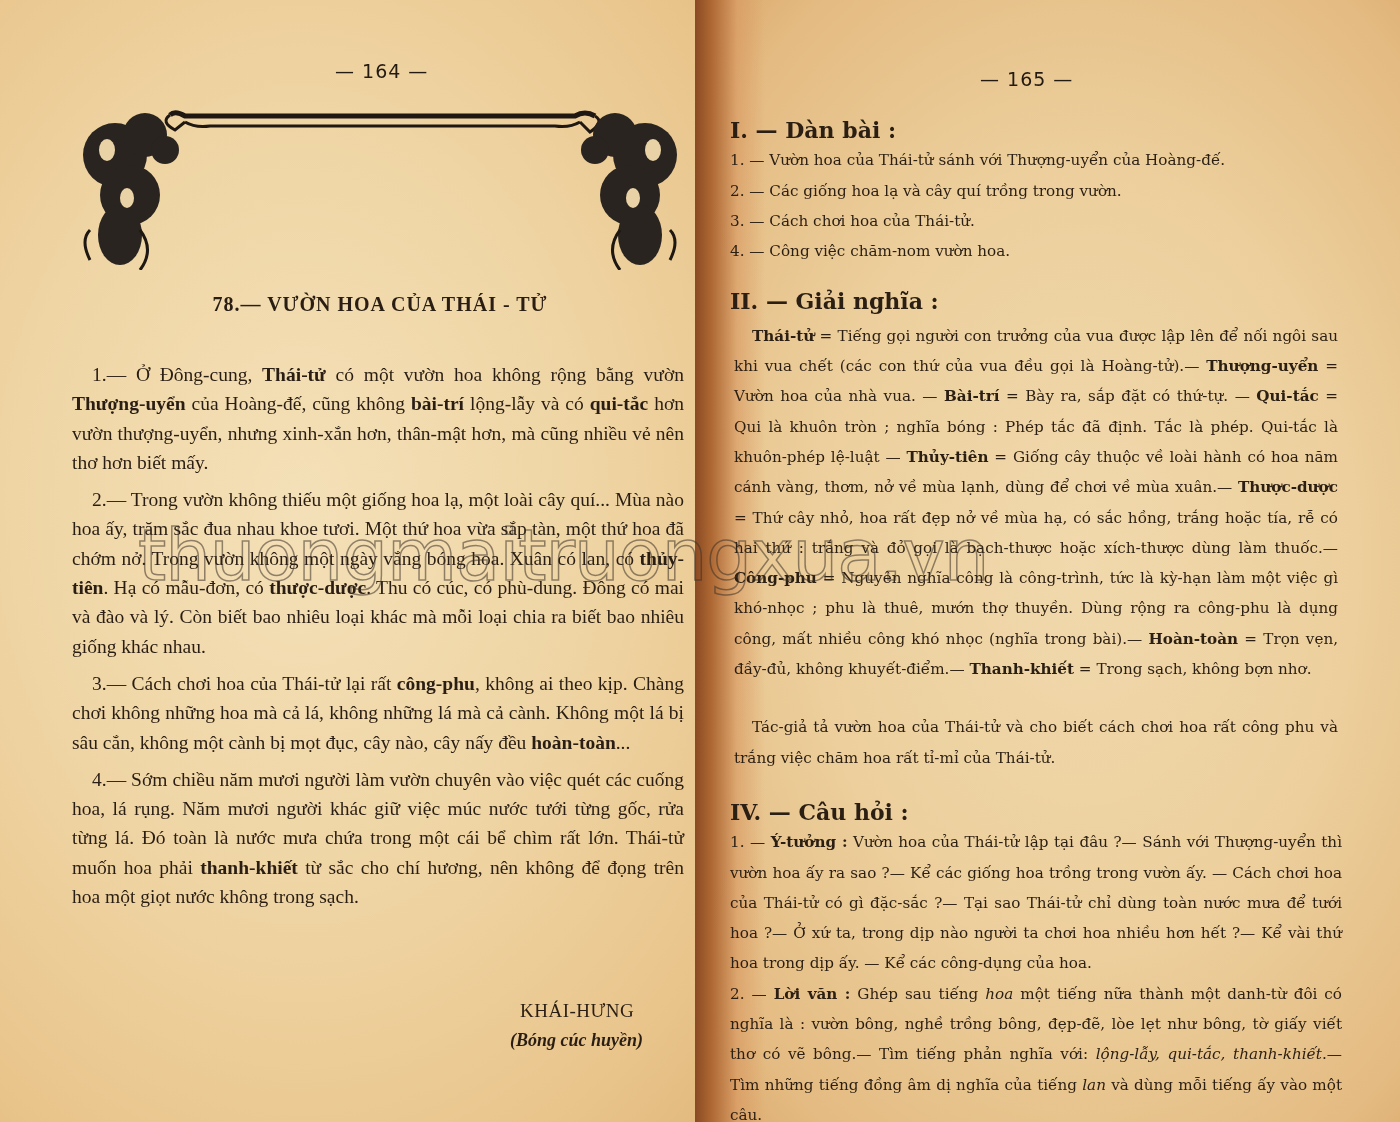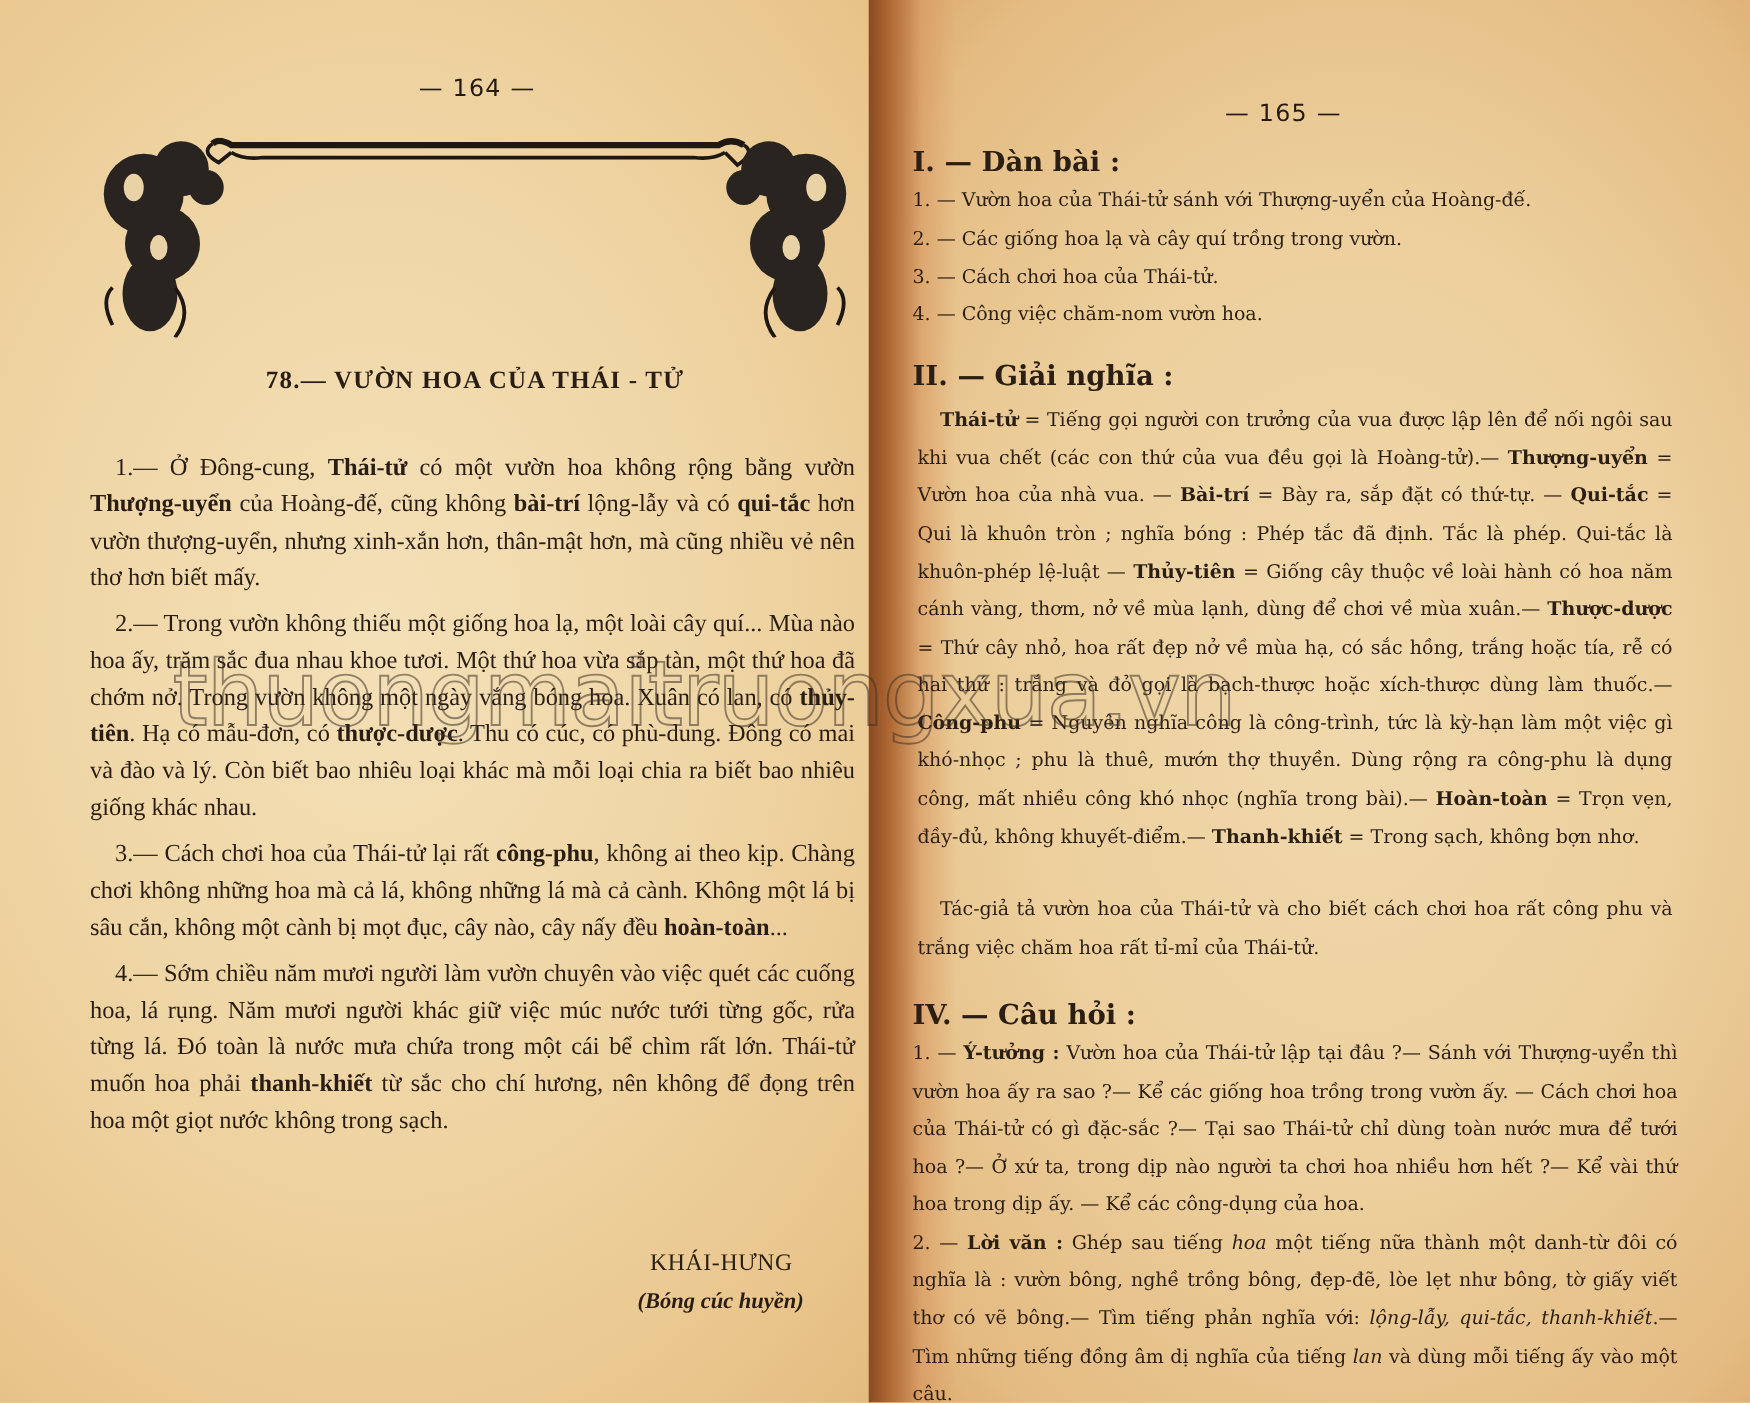--- a/index.html
+++ b/index.html
@@ -118,21 +118,21 @@
     <p><span>2.— Trong vườn không thiếu một giống hoa lạ, một loài cây quí... Mùa nào hoa ấy, trăm sắc đua nhau khoe tươi. Một thứ hoa vừa sắp tàn, một thứ hoa đã chớm nở. Trong vườn không một ngày vắng bóng hoa. Xuân có lan, có </span><b>thủy-tiên</b><span>. Hạ có mẫu-đơn, có </span><b>thược-dược</b><span>. Thu có cúc, có phù-dung. Đông có mai và đào và lý. Còn biết bao nhiêu loại khác mà mỗi loại chia ra biết bao nhiêu giống khác nhau.</span></p>
     <p><span>3.— Cách chơi hoa của Thái-tử lại rất </span><b>công-phu</b><span>, không ai theo kịp. Chàng chơi không những hoa mà cả lá, không những lá mà cả cành. Không một lá bị sâu cắn, không một cành bị mọt đục, cây nào, cây nấy đều </span><b>hoàn-toàn</b><span>...</span></p>
     <p><span>4.— Sớm chiều năm mươi người làm vườn chuyên vào việc quét các cuống hoa, lá rụng. Năm mươi người khác giữ việc múc nước tưới từng gốc, rửa từng lá. Đó toàn là nước mưa chứa trong một cái bể chìm rất lớn. Thái-tử muốn hoa phải </span><b>thanh-khiết</b><span> từ sắc cho chí hương, nên không để đọng trên hoa một giọt nước không trong sạch.</span></p>
   </div>
 
   <div class="author">KHÁI-HƯNG</div>
   <div class="source">(Bóng cúc huyền)</div>
 </div>
 
 <div class="page page-right">
-  <div class="page-no" style="left:285px; top:80px;text-align:right;">— 165 —</div>
+  <div class="page-no" style="left:285px; top:68px;text-align:right;">— 165 —</div>
 </div>
 
 <div class="right-body">
   <div class="sec-h">I. — Dàn bài :</div>
   <div>
     <div class="outline-item">1. — Vườn hoa của Thái-tử sánh với Thượng-uyển của Hoàng-đế.</div>
     <div class="outline-item">2. — Các giống hoa lạ và cây quí trồng trong vườn.</div>
     <div class="outline-item">3. — Cách chơi hoa của Thái-tử.</div>
     <div class="outline-item">4. — Công việc chăm-nom vườn hoa.</div>
   </div>

